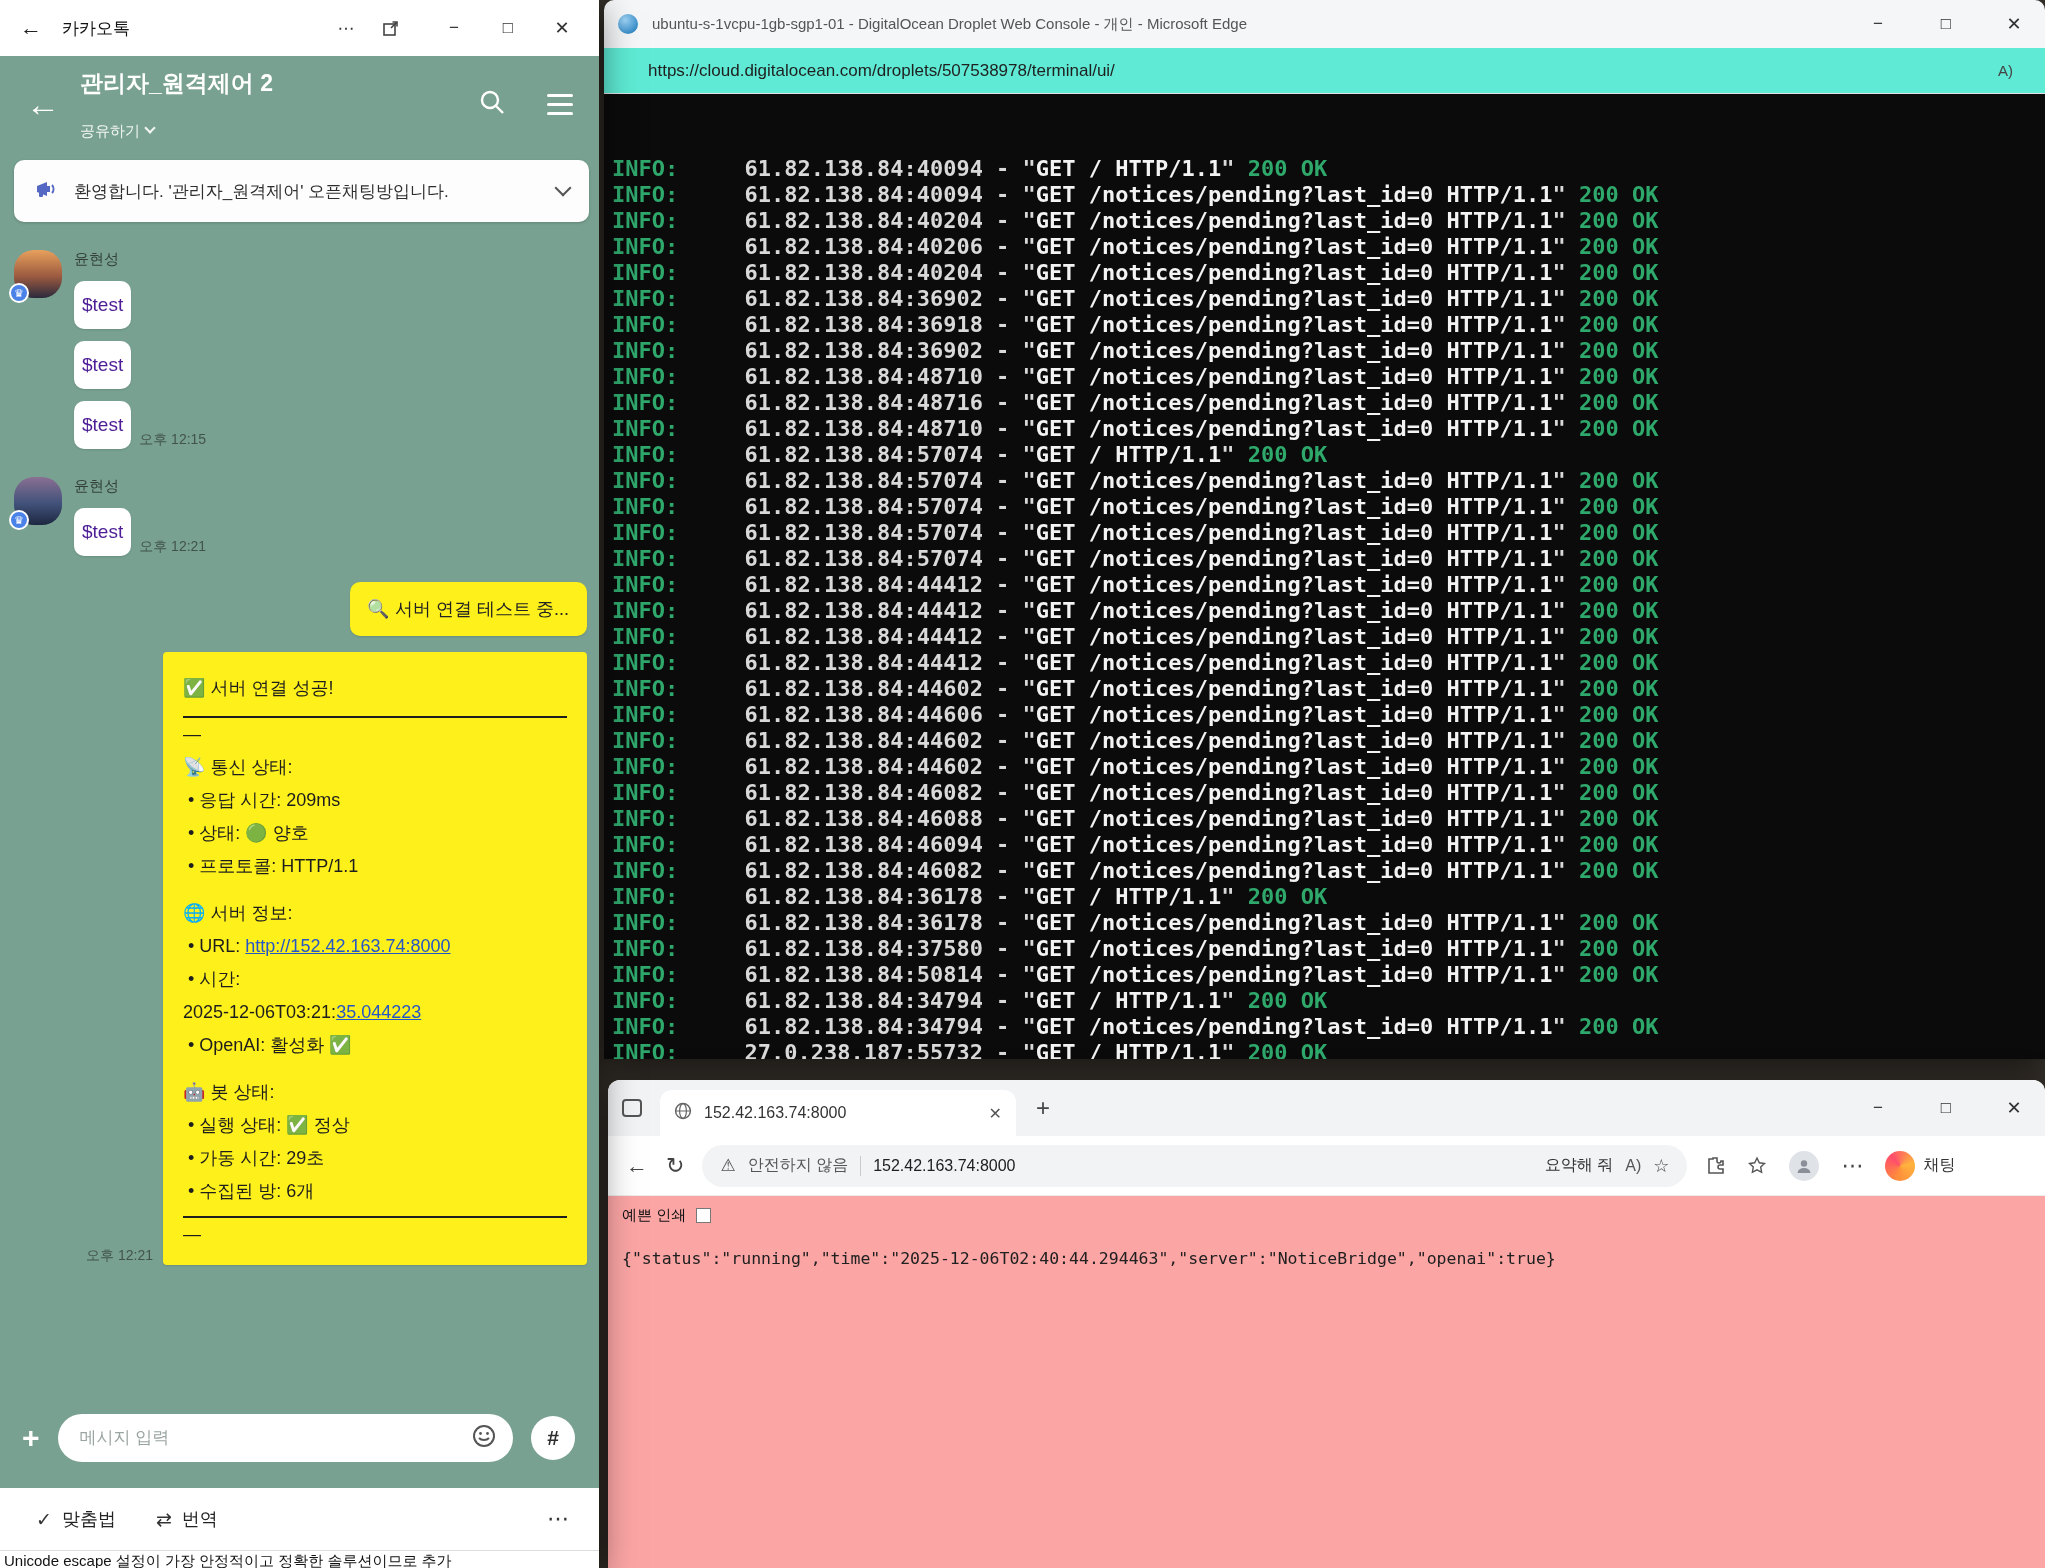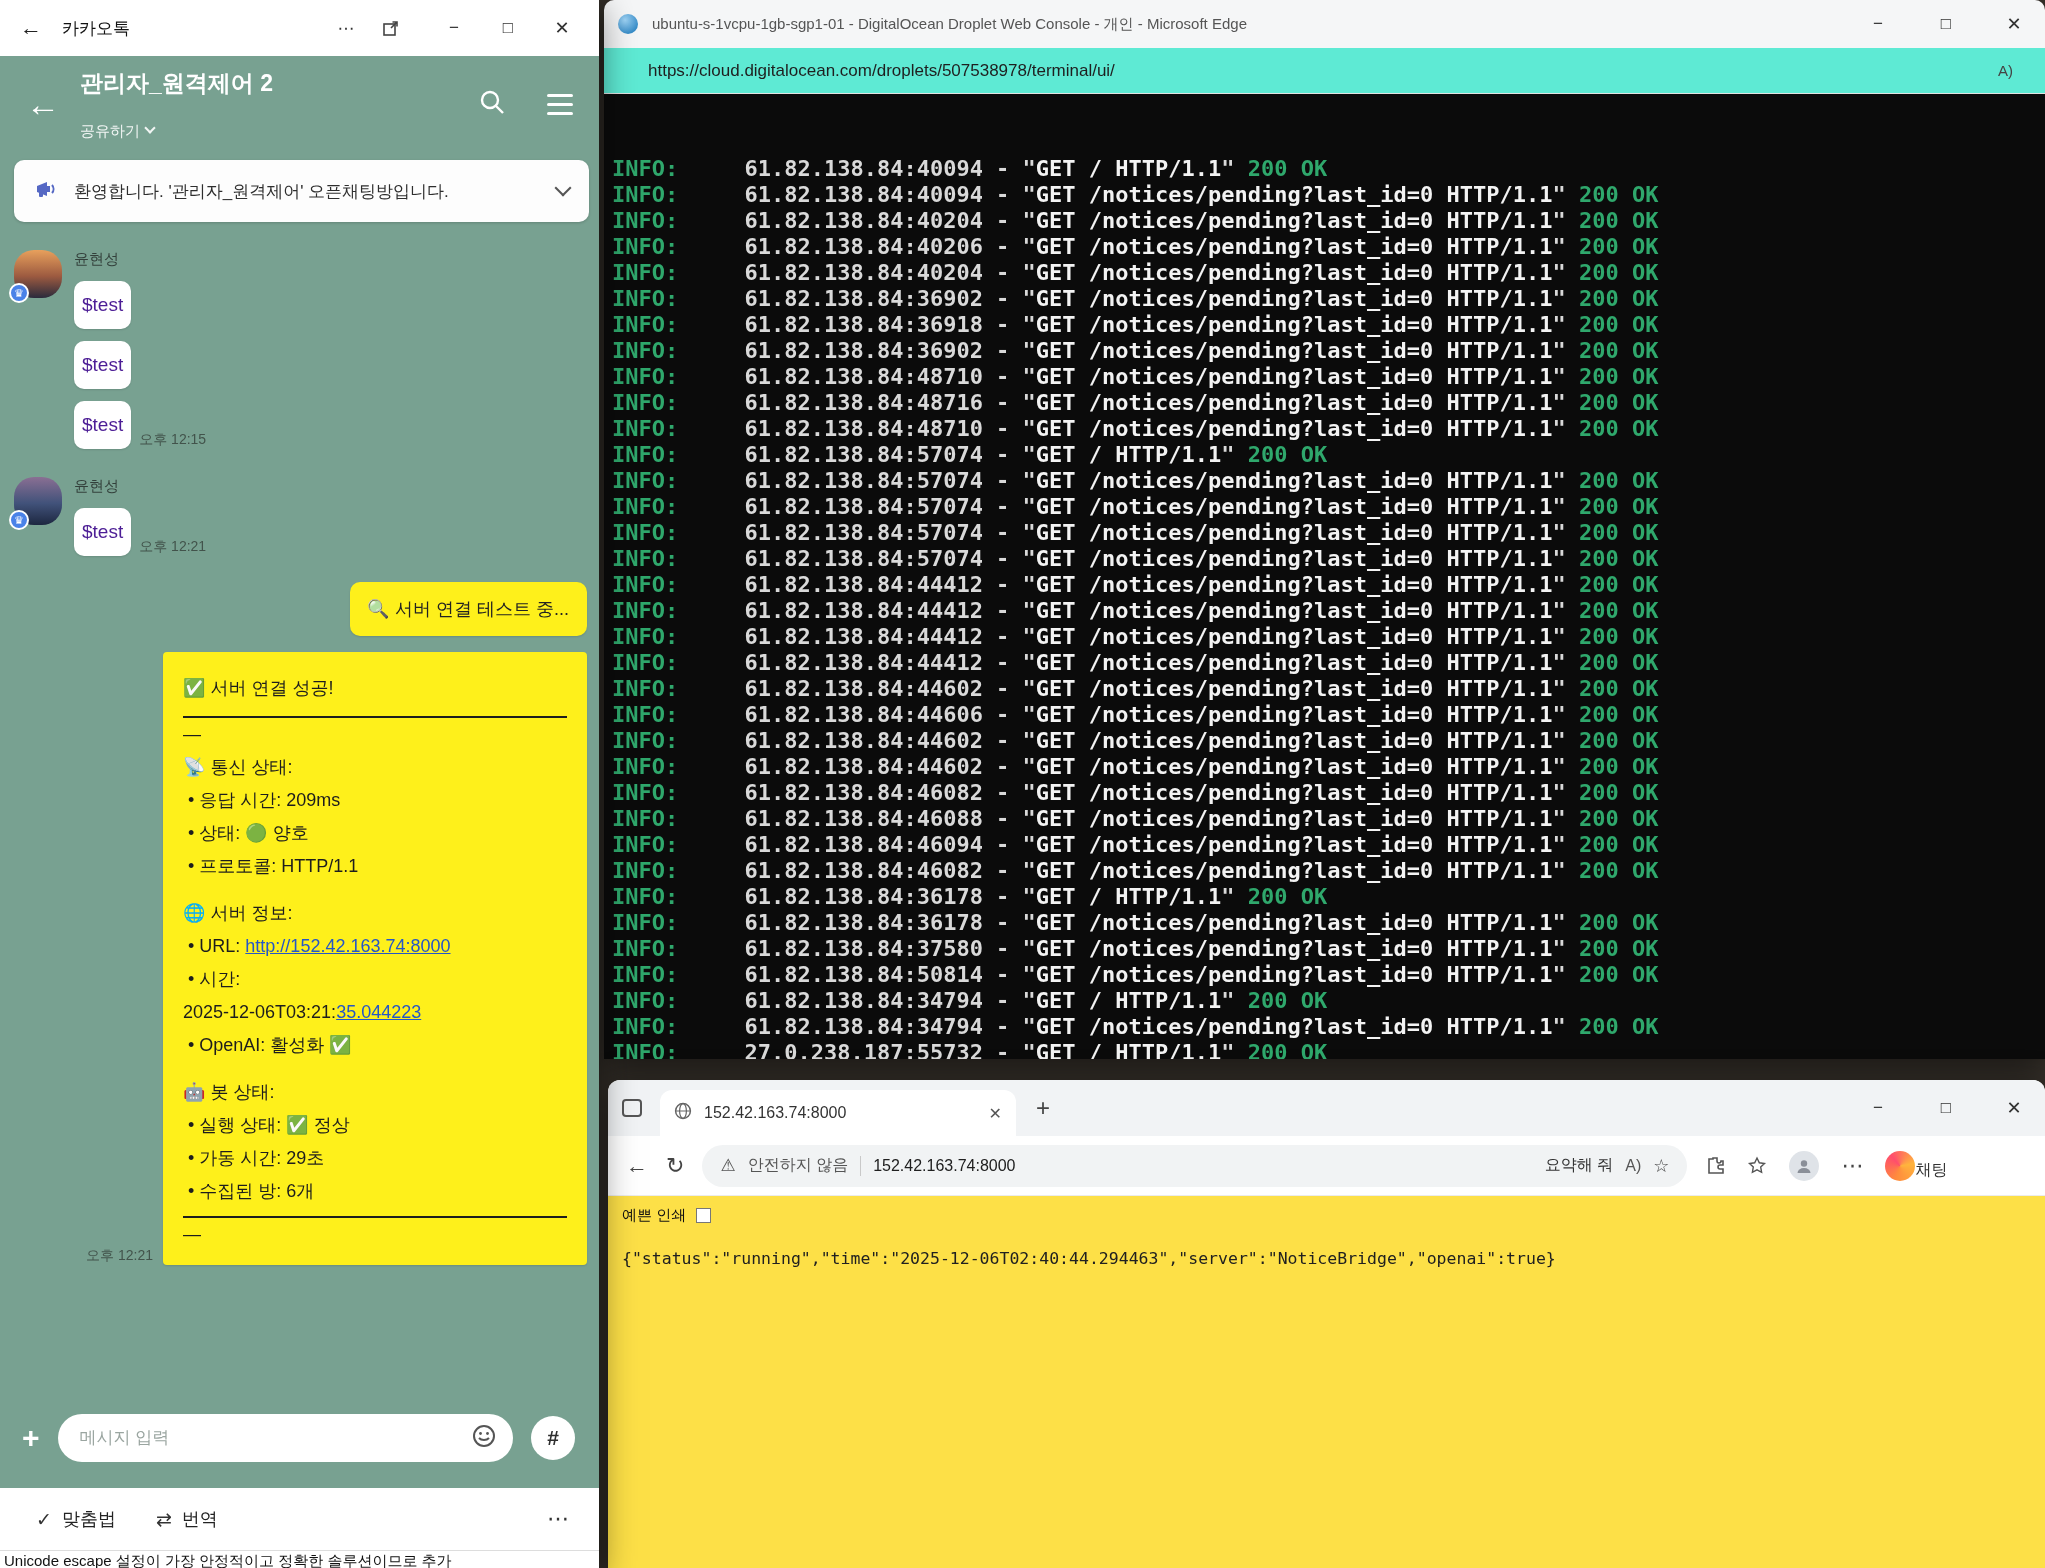--- a/index.html
+++ b/index.html
@@ -93,24 +93,24 @@
   .bw-nav-icon{font-size:22px;color:#444}
   .bw-addr{flex:1;max-width:985px;height:42px;background:#f1f3f4;border-radius:21px;display:flex;align-items:center;padding:0 18px;gap:12px;font-size:16px;color:#555}
   .bw-addr .warn{font-size:17px;color:#555}
   .bw-addr .sep{width:1px;height:20px;background:#c9c9c9}
   .bw-addr-url{color:#202020;flex:1;white-space:nowrap;overflow:hidden}
   .bw-summarize{color:#333;white-space:nowrap}
   .bw-star{font-size:18px;color:#444}
   .bw-right-icons{display:flex;align-items:center;gap:22px}
   .bw-svgicon{display:flex;align-items:center;justify-content:center}
   .bw-avatar{width:30px;height:30px;border-radius:50%;background:#dfe3e8;display:flex;align-items:center;justify-content:center}
-  .bw-copilot{display:flex;align-items:flex-end;}
+  .bw-copilot{display:flex;align-items:center;gap:8px}
   .bw-copilot-icon{width:30px;height:30px;border-radius:50%;background:conic-gradient(from 200deg,#ff8a3d,#ff4d6d,#ffb43d,#ff8a3d)}
   .bw-copilot-label{font-size:16px;color:#333;white-space:nowrap}
-  .bw-content{flex:1;background:#fde047;padding:10px 3px 0 14px}
+  .bw-content{flex:1;background:#fca5a5;padding:10px 3px 0 14px}
   .bw-pretty{display:flex;align-items:center;gap:10px;font-size:15px;color:#111}
   .bw-check{width:15px;height:15px;border:1.5px solid #777;background:#fff}
   .bw-json{margin-top:24px;font-family:"DejaVu Sans Mono",monospace;font-size:16.5px;color:#202020;white-space:pre-wrap}
 </style>
 </head>
 <body>
 
 <section class="window kakao">
   <div class="kk-titlebar">
     <span class="kk-tb-back">←</span>

